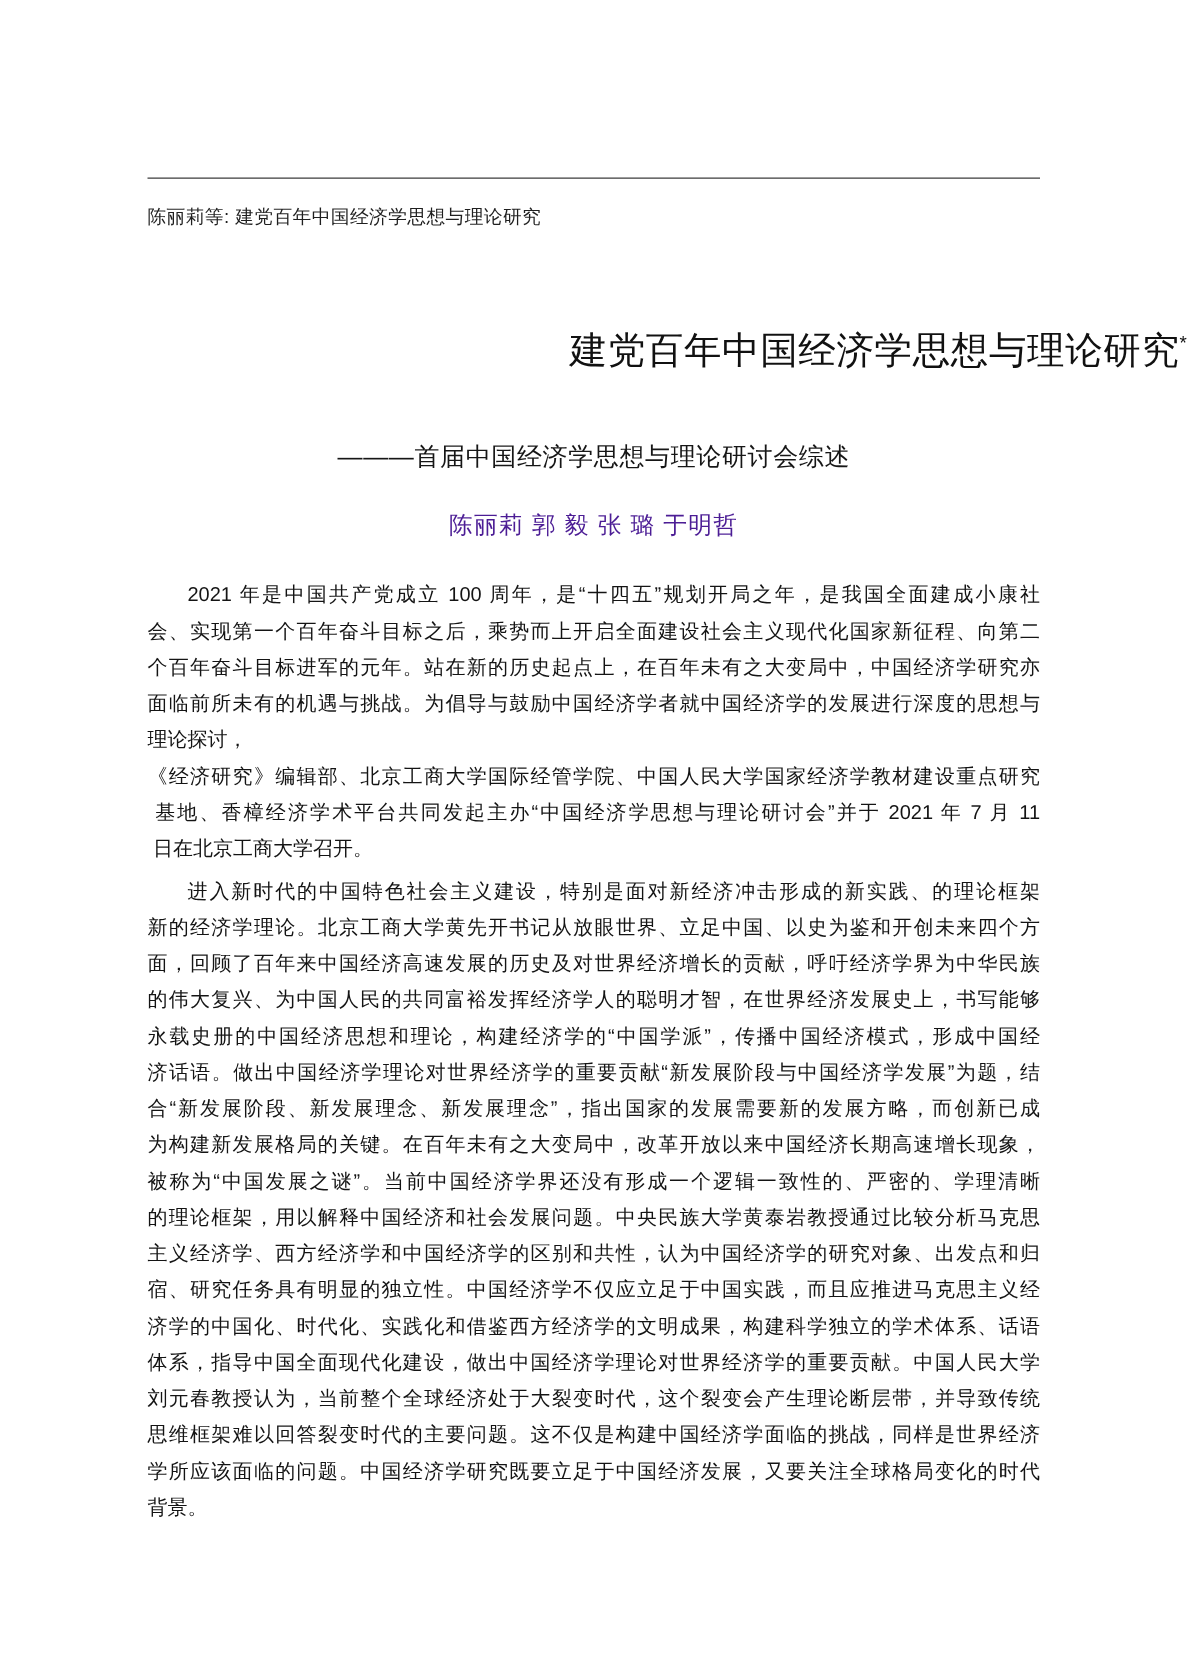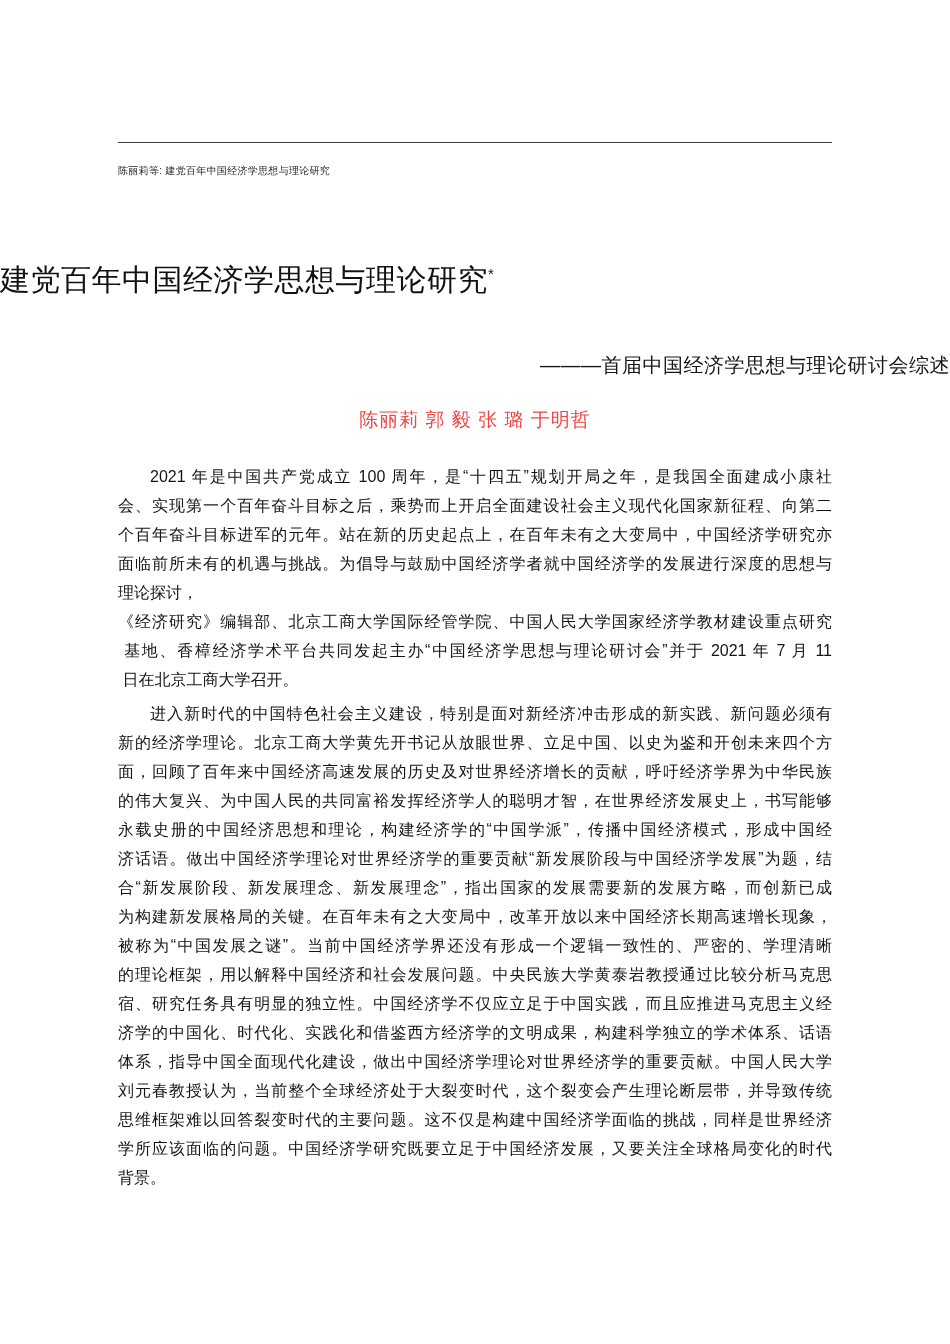--- a/index.html
+++ b/index.html
@@ -13,54 +13,54 @@
   }
   .page { position: absolute; inset: 0; }
   .rule {
     position: absolute;
     left: 118px; top: 142px; width: 714px;
     border-top: 1.3px solid #3d3d3d;
   }
   .running-header {
     position: absolute;
     left: 118px; top: 164px;
-    font-size: 10px;
+    font-size: 15px;
     color: #1f1f1f;
     letter-spacing: 0.3px;
     white-space: nowrap;
   }
   .title {
     position: absolute;
     left: 0; top: 260px; width: 100%;
     margin: 0;
-    text-align: left;
+    text-align: right;
     font-size: 30px;
     font-weight: normal;
     letter-spacing: 0.5px;
     color: #111;
   }
   .title .fn {
     font-size: 15px;
     vertical-align: super;
     line-height: 0;
   }
   .subtitle {
     position: absolute;
     left: 0; top: 352px; width: 100%;
-    text-align: right;
+    text-align: center;
     font-size: 20px;
     color: #161616;
     letter-spacing: 0.5px;
   }
   .authors {
     position: absolute;
     left: 0; top: 407px; width: 100%;
     text-align: center;
     font-size: 19px;
-    color: #ef4444;
+    color: #4c1d95;
     letter-spacing: 1px;
   }
   .article-body {
     position: absolute;
     left: 118px; top: 462px; width: 714px;
     font-size: 16px;
     line-height: 29px;
     color: #141414;
   }
   .para + .para { margin-top: 5px; }
@@ -92,30 +92,31 @@
         <div class="line fill indent">2021 年是中国共产党成立 100 周年，是“十四五”规划开局之年，是我国全面建成小康社</div>
         <div class="line fill">会、实现第一个百年奋斗目标之后，乘势而上开启全面建设社会主义现代化国家新征程、向第二</div>
         <div class="line fill">个百年奋斗目标进军的元年。站在新的历史起点上，在百年未有之大变局中，中国经济学研究亦</div>
         <div class="line fill">面临前所未有的机遇与挑战。为倡导与鼓励中国经济学者就中国经济学的发展进行深度的思想与</div>
         <div class="line">理论探讨，</div>
         <div class="line fill">《经济研究》编辑部、北京工商大学国际经管学院、中国人民大学国家经济学教材建设重点研究</div>
         <div class="line fill"> 基地、香樟经济学术平台共同发起主办“中国经济学思想与理论研讨会”并于 2021 年 7 月 11</div>
         <div class="line"> 日在北京工商大学召开。</div>
       </div>
       <div class="para">
-        <div class="line fill indent">进入新时代的中国特色社会主义建设，特别是面对新经济冲击形成的新实践、新问题必须有</div>
+        <div class="line fill indent">进入新时代的中国特色社会主义建设，特别是面对新经济冲击形成的新实践、的理论框架</div>
         <div class="line fill">新的经济学理论。北京工商大学黄先开书记从放眼世界、立足中国、以史为鉴和开创未来四个方</div>
         <div class="line fill">面，回顾了百年来中国经济高速发展的历史及对世界经济增长的贡献，呼吁经济学界为中华民族</div>
         <div class="line fill">的伟大复兴、为中国人民的共同富裕发挥经济学人的聪明才智，在世界经济发展史上，书写能够</div>
         <div class="line fill">永载史册的中国经济思想和理论，构建经济学的“中国学派”，传播中国经济模式，形成中国经</div>
         <div class="line fill">济话语。做出中国经济学理论对世界经济学的重要贡献“新发展阶段与中国经济学发展”为题，结</div>
         <div class="line fill">合“新发展阶段、新发展理念、新发展理念”，指出国家的发展需要新的发展方略，而创新已成</div>
         <div class="line fill">为构建新发展格局的关键。在百年未有之大变局中，改革开放以来中国经济长期高速增长现象，</div>
         <div class="line fill">被称为“中国发展之谜”。当前中国经济学界还没有形成一个逻辑一致性的、严密的、学理清晰</div>
         <div class="line fill">的理论框架，用以解释中国经济和社会发展问题。中央民族大学黄泰岩教授通过比较分析马克思</div>
+        <div class="line fill">主义经济学、西方经济学和中国经济学的区别和共性，认为中国经济学的研究对象、出发点和归</div>
         <div class="line fill">宿、研究任务具有明显的独立性。中国经济学不仅应立足于中国实践，而且应推进马克思主义经</div>
         <div class="line fill">济学的中国化、时代化、实践化和借鉴西方经济学的文明成果，构建科学独立的学术体系、话语</div>
         <div class="line fill">体系，指导中国全面现代化建设，做出中国经济学理论对世界经济学的重要贡献。中国人民大学</div>
         <div class="line fill">刘元春教授认为，当前整个全球经济处于大裂变时代，这个裂变会产生理论断层带，并导致传统</div>
         <div class="line fill">思维框架难以回答裂变时代的主要问题。这不仅是构建中国经济学面临的挑战，同样是世界经济</div>
         <div class="line fill">学所应该面临的问题。中国经济学研究既要立足于中国经济发展，又要关注全球格局变化的时代</div>
         <div class="line">背景。</div>
       </div>
     </div>
 

